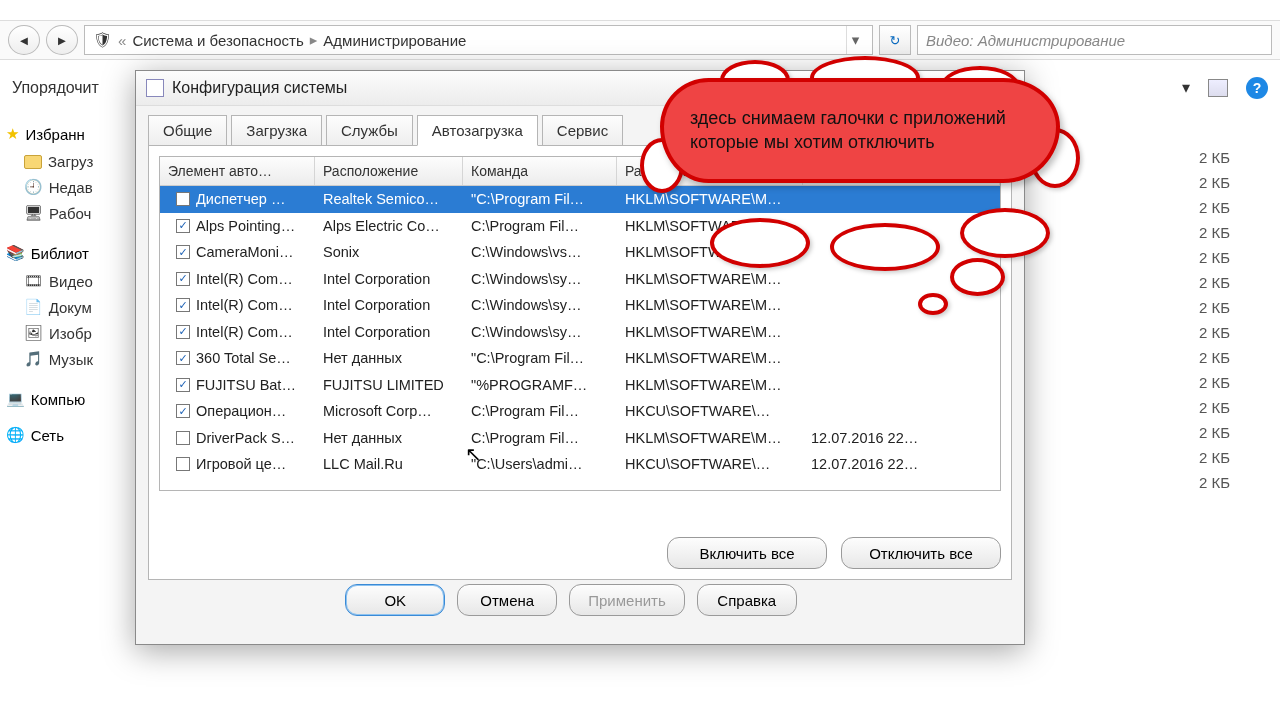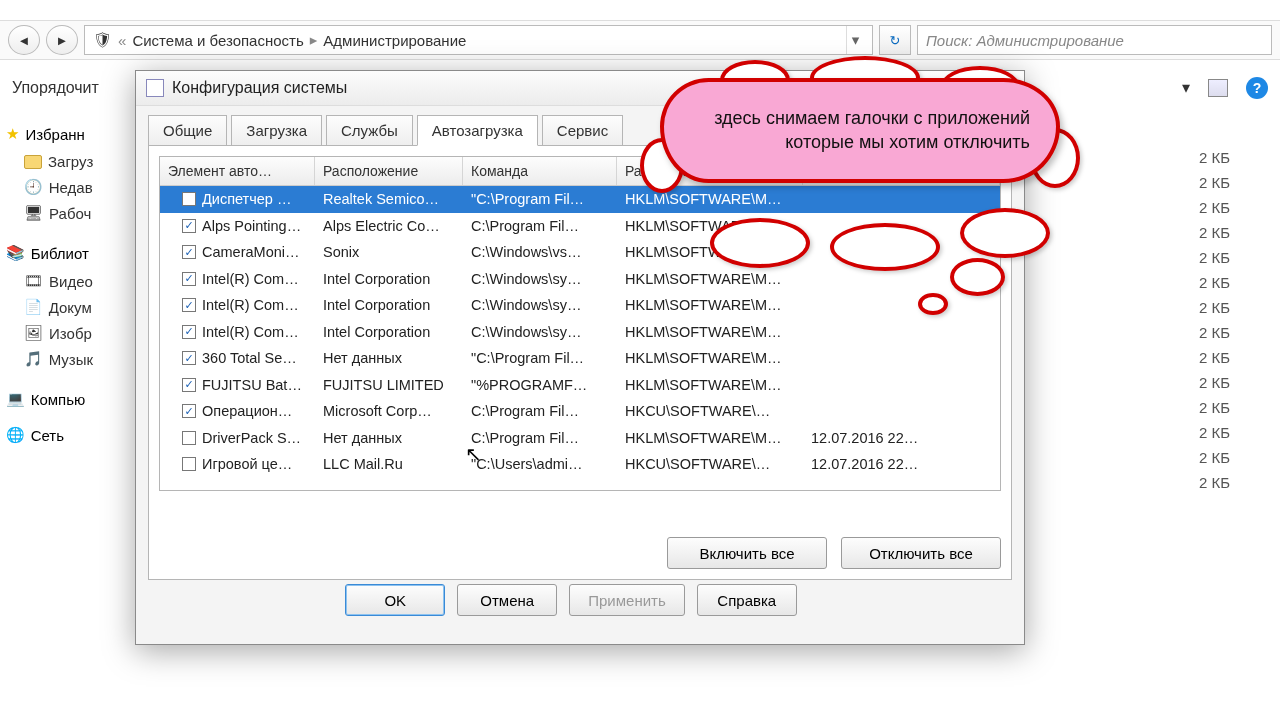--- a/index.html
+++ b/index.html
@@ -189,31 +189,31 @@
   .chk{
     width:14px;height:14px;border:1px solid #777;background:#fff;
     display:inline-flex;align-items:center;justify-content:center;
     margin-right:6px; flex-shrink:0;
   }
   .chk.on::after{
     content:"✓"; font-size:11px; color:#1a5fb4; line-height:1;
   }
   .lr.selected .chk.on::after{ color:#fff; }
 
-  .row-c1{display:flex;align-items:center;width:155px;padding-left:22px;}
+  .row-c1{display:flex;align-items:center;width:155px;padding-left:16px;}
 
   .btnrow{
     position:absolute; bottom:10px; right:10px;
     display:flex; gap:14px;
   }
   .dlg-btn{
     min-width:160px; height:32px;
     border:1px solid #9a9a9a;
     background:linear-gradient(#fdfdfd,#e7e7e7);
-    border-radius:3px;
+    border-radius:12px;
     font-size:15px;
     padding:0 18px;
     cursor:pointer;
   }
 
   .bottom-btns{
     display:flex; gap:12px; justify-content:center; padding:0 18px 14px 0;
   }
   .bottom-btns .dlg-btn{ min-width:100px; }
   .dlg-btn.default{
@@ -222,25 +222,25 @@
   }
   .dlg-btn:disabled{ color:#999; }
 
   
   .bubble-wrap{
     position:absolute; top:58px; left:650px; width:440px; height:270px;
     pointer-events:none;
   }
   .bubble{
     position:absolute; top:20px; left:10px; width:400px;
-    background:#f9a8d4;
+    background:#ef4444;
     border:4px solid #d10000;
     border-radius:60px 70px 70px 60px / 60px 60px 70px 70px;
     padding:24px 26px;
-    text-align:right;
+    text-align:left;
     font-size:18px; line-height:1.35;
     color:#111;
     filter:drop-shadow(3px 4px 3px rgba(0,0,0,0.25));
   }
   .bump{
     position:absolute; background:#fff; border:4px solid #d10000; border-radius:50%;
     filter:drop-shadow(2px 2px 2px rgba(0,0,0,0.2));
   }
   .bump.b1{top:2px;left:70px;width:70px;height:40px;}
   .bump.b2{top:-2px;left:160px;width:110px;height:44px;}
@@ -269,21 +269,21 @@
     <span>🛡</span>
     <span class="sep">«</span>
     <span>Система и безопасность</span>
     <span class="sep">▸</span>
     <span>Администрирование</span>
     <span style="flex:1"></span>
     <span class="addr-dd">▾</span>
   </div>
   <div class="refresh-btn">↻</div>
   <div class="searchbar">
-    <span>Поиск: Администрирование</span>
+    <span>Видео: Администрирование</span>
   </div>
 </div>
 
 <div class="explorer-menubar">
   <span>Упорядочит</span>
   <div class="menubar-right">
     <span>▾</span>
     <div class="menubar-icon"></div>
     <div class="help-icon">?</div>
   </div>

